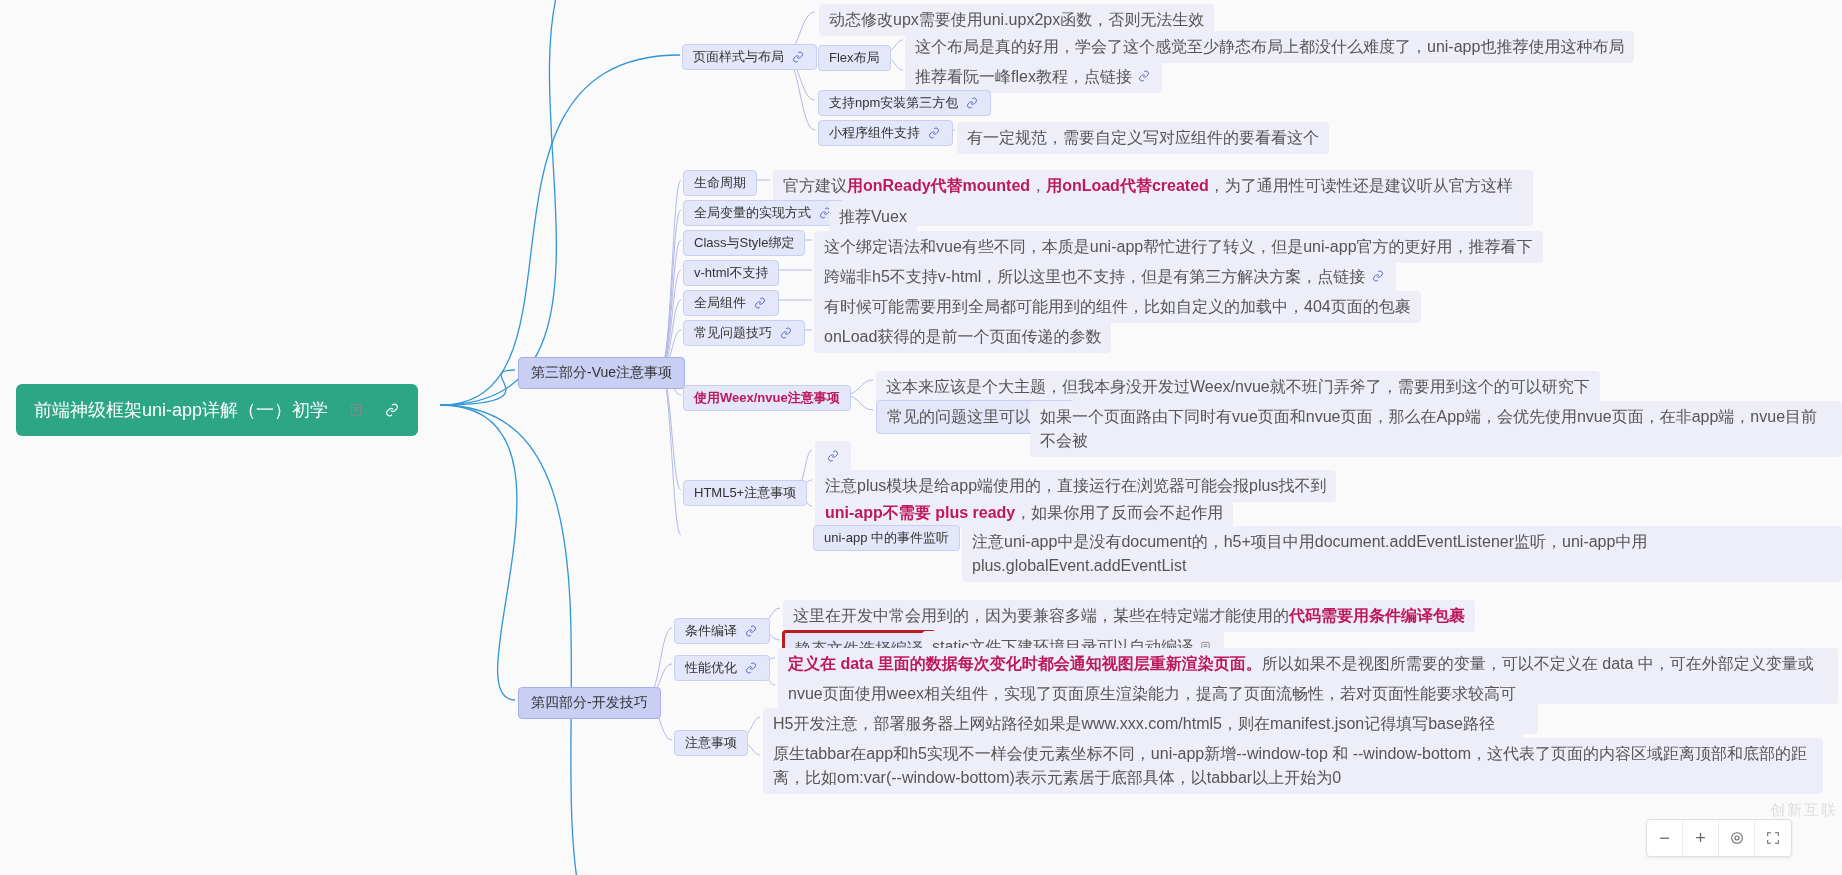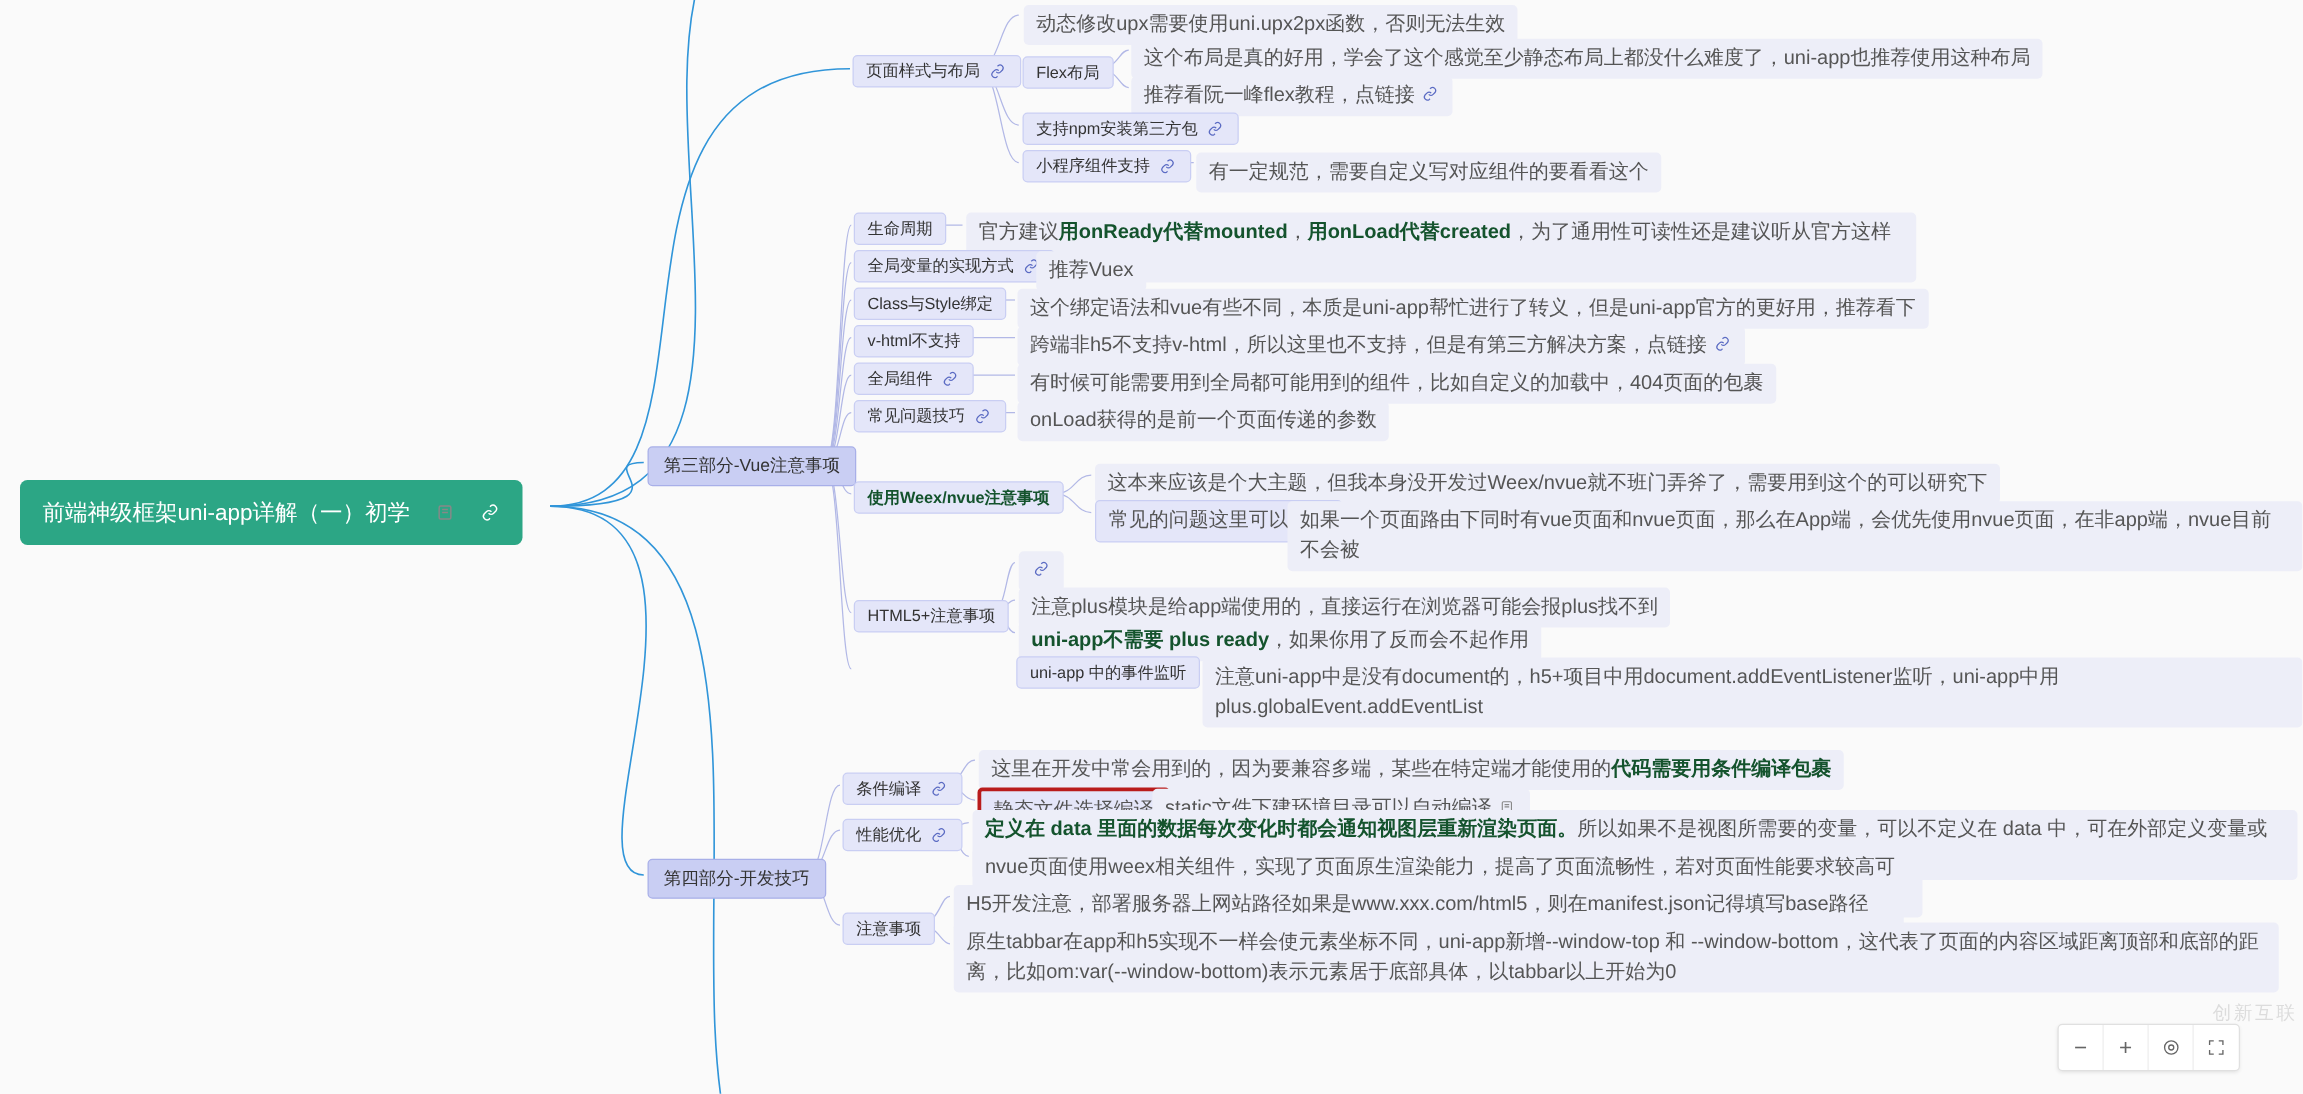--- a/index.html
+++ b/index.html
@@ -2,21 +2,21 @@
 <html><head>
 <meta charset="utf-8">
 <style>
 *{margin:0;padding:0;box-sizing:border-box}
 body{font-family:"Microsoft YaHei",-apple-system,sans-serif;background:#fafafa;width:1842px;height:875px;position:relative;overflow:hidden;font-size:13px;color:#333}
 svg.connectors{position:absolute;top:0;left:0;width:1842px;height:875px;pointer-events:none}
 .root{position:absolute;left:16px;top:384px;background:#2ca685;color:#fff;padding:14px 18px;border-radius:6px;font-size:18px;display:flex;align-items:center;gap:20px}
 .major{position:absolute;background:#c9cef3;border:1px solid #a8afe8;border-radius:4px;padding:6px 12px;font-size:14px;color:#333}
 .node{position:absolute;background:#e4e6f9;border:1px solid #c9cef3;border-radius:4px;padding:3px 10px;display:flex;align-items:center;gap:6px;white-space:nowrap;font-size:13px}
 .desc{position:absolute;background:#edeef8;border-radius:4px;padding:4px 10px;font-size:16px;color:#555;max-width:760px;line-height:1.5}
-.red{color:#14532d;font-weight:bold}
+.red{color:#be185d;font-weight:bold}
 .link-ico{display:inline-flex;align-items:center;justify-content:center;width:16px;height:16px;color:#5b6bc3}
 .note-ico{display:inline-flex;align-items:center;justify-content:center;width:16px;height:16px;color:#888}
 .toolbar{position:absolute;right:50px;bottom:18px;display:flex;align-items:center;gap:0;background:#fff;border:1px solid #e0e0e0;border-radius:4px;box-shadow:0 1px 3px rgba(0,0,0,.08)}
 .tbtn{width:36px;height:36px;display:flex;align-items:center;justify-content:center;color:#666;border-right:1px solid #eee;font-size:18px}
 .tbtn:last-child{border-right:none}
 .watermark{position:absolute;right:4px;bottom:55px;opacity:.3;font-size:15px;color:#999;letter-spacing:2px}
 </style>
 </head>
 <body>
 

